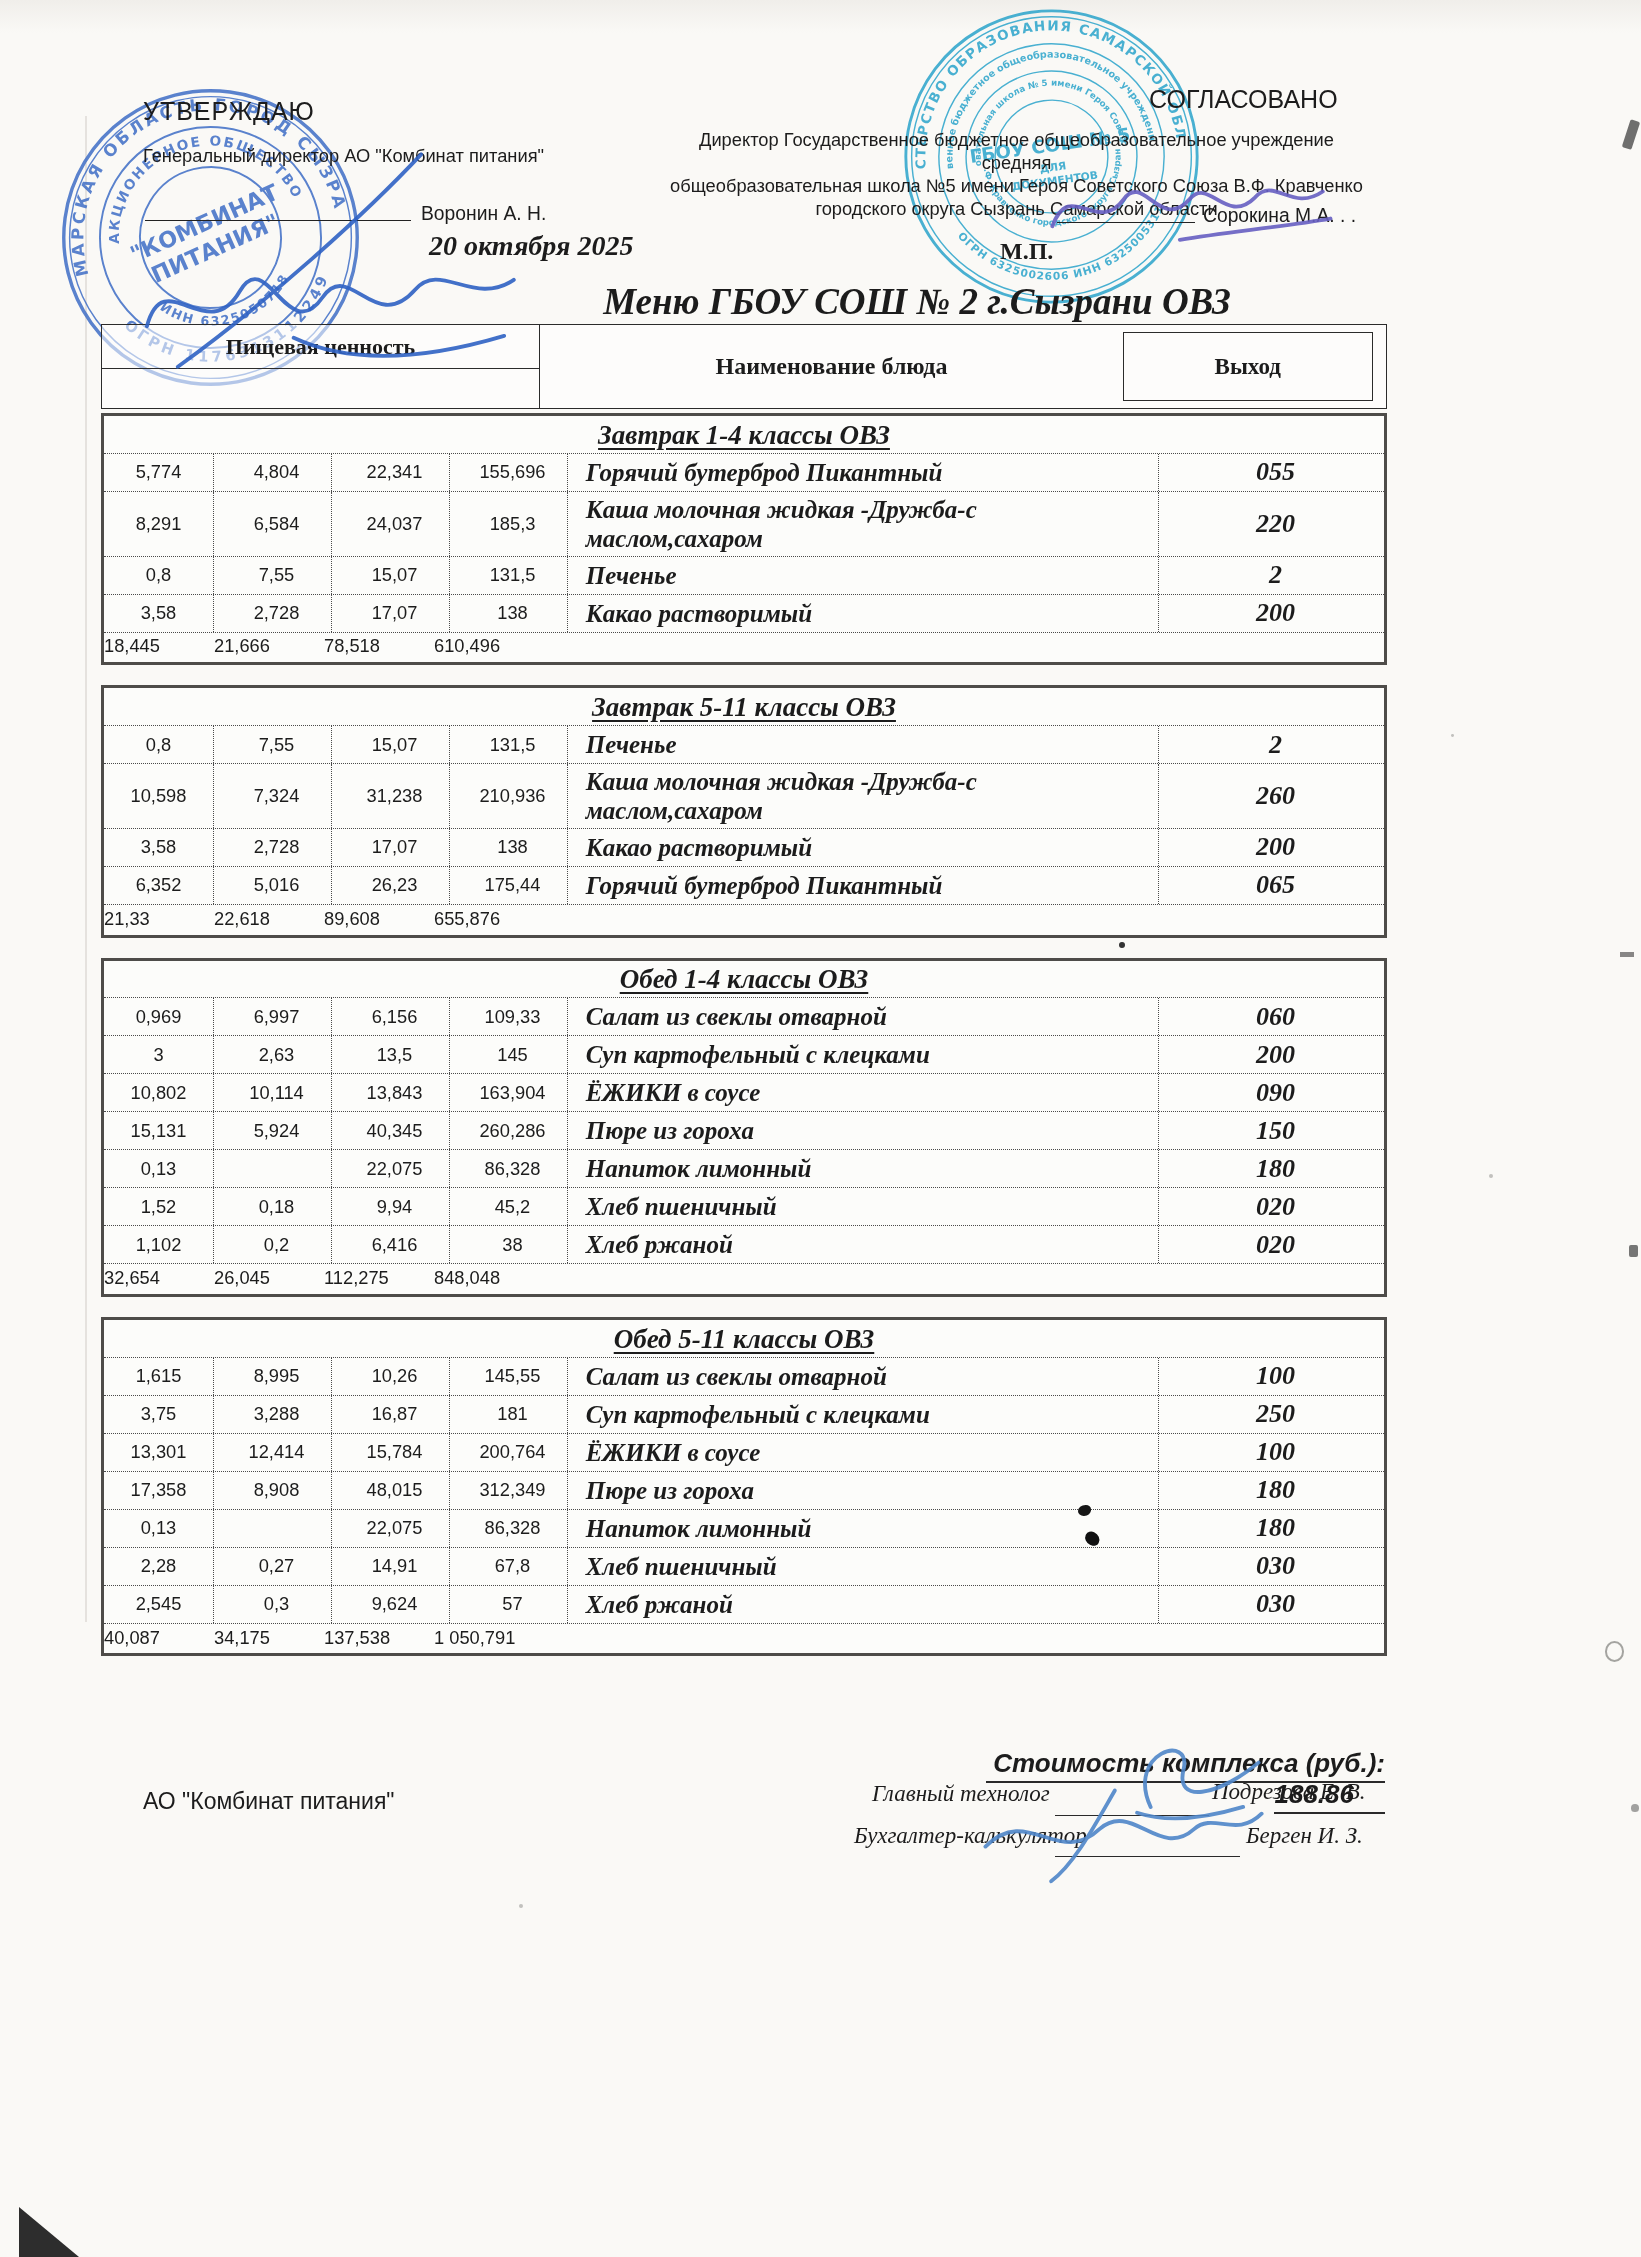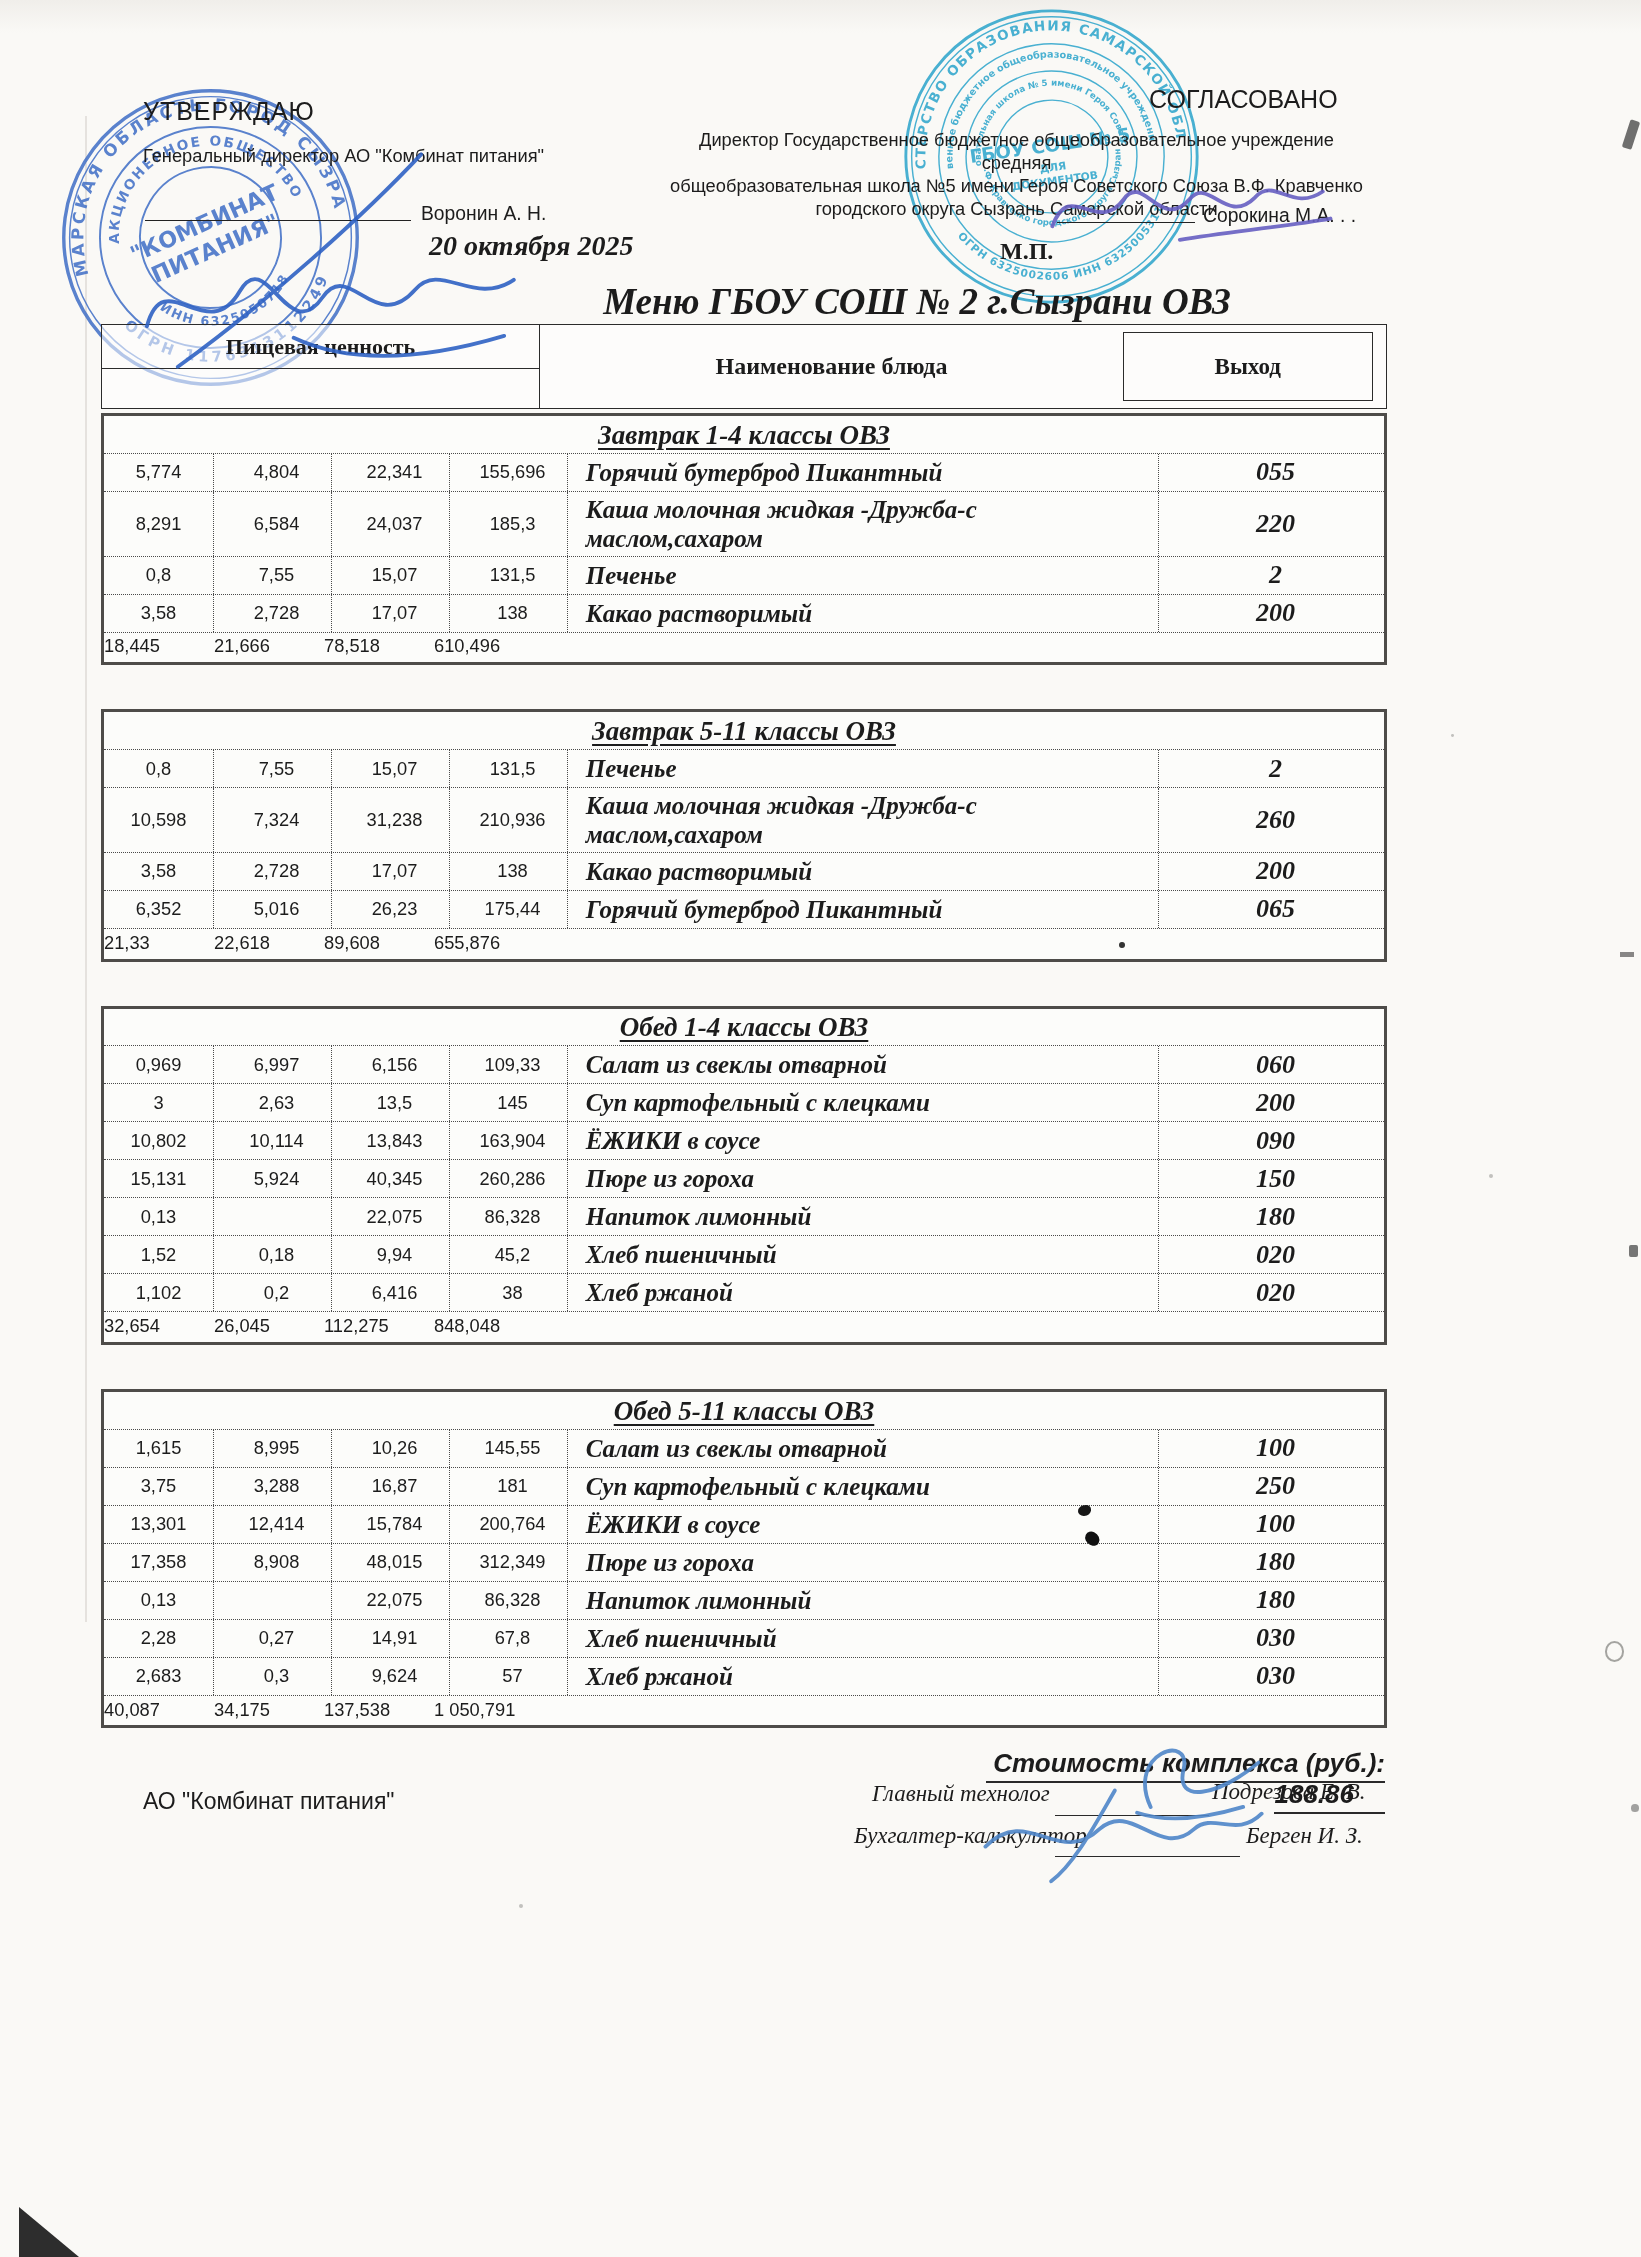--- a/index.html
+++ b/index.html
@@ -40,21 +40,21 @@
               border-right:1.9px solid #2b2b2b; font-family:"Liberation Serif",serif; font-weight:bold; font-size:18.3px; }
   .ht-col:last-child { border-right:none; }
   .ht-dish  { width:583px; display:flex; align-items:center; justify-content:center;
               font-family:"Liberation Serif",serif; font-weight:bold; font-size:24px; }
   .ht-out-wrap { flex:1; padding:6.8px 13.5px 6.8px 0; }
   .ht-out  { width:100%; height:100%; border:1.9px solid #2b2b2b; display:flex; align-items:center;
              justify-content:center; font-family:"Liberation Serif",serif; font-weight:bold; font-size:23px; }
 
   
   .sections { left:101px; top:413px; width:1286px; z-index:3; }
-  .section  { border:3.9px solid #4e4c49; margin-bottom:44px; background:rgba(255,255,255,.45); }
+  .section  { border:3.9px solid #4e4c49; margin-bottom:20px; background:rgba(255,255,255,.45); }
   .section-title { text-align:center; padding:3.9px 0 1.9px; border-bottom:1.9px dotted #4a4a4a; }
   .section-title span { font-family:"Liberation Serif",serif; font-weight:bold; font-style:italic;
               font-size:27px; text-decoration:underline; text-decoration-thickness:1.9px; text-underline-offset:3.9px; }
   .srow  { display:flex; border-bottom:1.9px dotted #4a4a4a;gap:8px; }
   .ncell { width:110px; min-height:37px; padding:1.9px 1.9px; border-right:1.9px dotted #4a4a4a;
            display:flex; align-items:center; justify-content:center; font-size:18.3px; }
   .dcell { width:583px; border-right:1.9px dotted #4a4a4a; display:flex; align-items:center;
            padding:2.9px 7.7px 2.9px 9.7px; font-family:"Liberation Serif",serif; font-weight:bold;
            font-style:italic; font-size:25px; line-height:29px; white-space:pre-line; }
   .ocell { flex:1; display:flex; align-items:center; justify-content:center;
@@ -419,21 +419,21 @@
           </div>
           <div class="srow">
             <div class="ncell">2,28</div>
             <div class="ncell">0,27</div>
             <div class="ncell">14,91</div>
             <div class="ncell">67,8</div>
             <div class="dcell">Хлеб пшеничный</div>
             <div class="ocell">030</div>
           </div>
           <div class="srow">
-            <div class="ncell">2,683</div>
+            <div class="ncell">2,545</div>
             <div class="ncell">0,3</div>
             <div class="ncell">9,624</div>
             <div class="ncell">57</div>
             <div class="dcell">Хлеб ржаной</div>
             <div class="ocell">030</div>
           </div>
         </div>
     <div class="totals">
           <div class="tcell">40,087</div>
           <div class="tcell">34,175</div>

